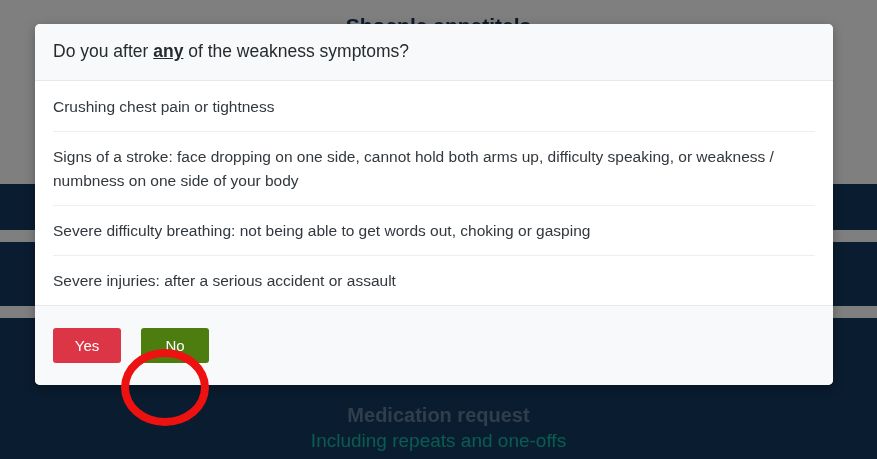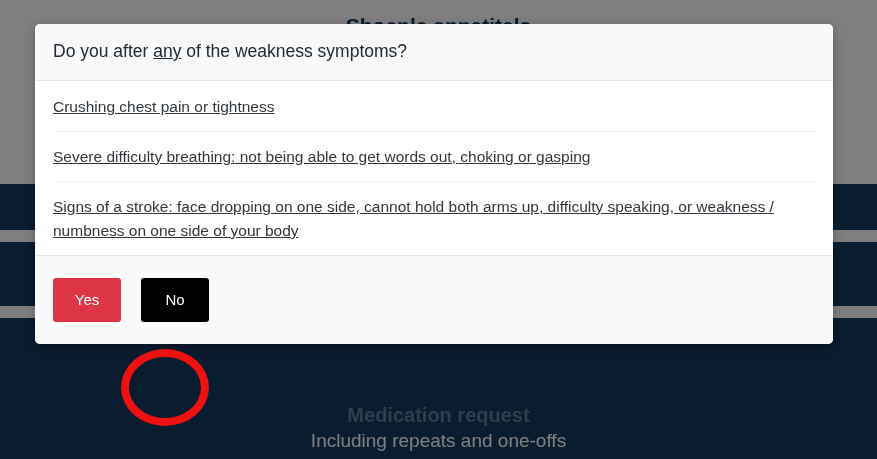--- a/index.html
+++ b/index.html
@@ -52,21 +52,21 @@
     font-weight: 700;
     color: #5d7d9b;
     white-space: nowrap;
   }
   #bg-card-sub {
     position: absolute;
     left: 0; right: 0;
     top: 430px;
     text-align: center;
     font-size: 19px;
-    color: #ffffff;
+    color: #14b8a6;
     white-space: nowrap;
   }
 
   
   #modal-overlay {
     position: absolute;
     inset: 0;
     background: rgba(0, 0, 0, 0.5);
   }
 
@@ -85,34 +85,33 @@
     background: #f8f9fa;
     padding: 16px 18px 17px 18px;
     border-bottom: 1px solid #e6e8ea;
   }
   #modal-title {
     font-size: 17.5px;
     color: #262b2f;
     line-height: 1.3;
   }
   #modal-title b {
-    font-weight: 400;
+    font-weight: 700;
     text-decoration: underline;
   }
   #symptom-list {
     background: #ffffff;
     padding: 0 18px;
   }
   .symptom-item {
     font-size: 15.5px;
     color: #32383d;
     line-height: 1.55;
     padding: 13px 0 12px 0;
     border-top: 1px solid #eceef0;
-    text-decoration: underline;
   }
   .symptom-item:first-child {
     border-top: none;
     padding-top: 14px;
   }
   #modal-footer {
     background: #f8f9fa;
     border-top: 1px solid #e6e8ea;
     padding: 22px 18px;
     display: flex;
@@ -120,27 +119,27 @@
     gap: 20px;
   }
   .modal-btn {
     border: none;
     border-radius: 3px;
     font-family: "Liberation Sans", sans-serif;
     font-size: 15px;
     color: #ffffff;
     padding: 0;
     width: 68px;
-    height: 44px;
+    height: 35px;
     cursor: pointer;
     line-height: 35px;
     text-align: center;
   }
   #yes-button { background: #dc3545; }
-  #no-button  { background: #000000; }
+  #no-button  { background: #4d7c0f; }
 
   
   #annotation-circle {
     position: absolute;
     left: 121px;
     top: 349px;
     width: 88px;
     height: 77px;
     border: 8px solid #ee1111;
     border-radius: 50%;
@@ -170,22 +169,23 @@
 <div id="symptom-modal">
 
   <div id="modal-header">
     <div id="modal-title">
       <span>Do you after </span><b>any</b><span> of the weakness symptoms?</span>
     </div>
   </div>
 
   <div id="symptom-list">
     <div class="symptom-item">Crushing chest pain or tightness</div>
+    <div class="symptom-item">Signs of a stroke: face dropping on one side, cannot hold both arms up, difficulty speaking, or weakness / numbness on one side of your body</div>
     <div class="symptom-item">Severe difficulty breathing: not being able to get words out, choking or gasping</div>
-    <div class="symptom-item">Signs of a stroke: face dropping on one side, cannot hold both arms up, difficulty speaking, or weakness / numbness on one side of your body</div>
+    <div class="symptom-item">Severe injuries: after a serious accident or assault</div>
   </div>
 
   <div id="modal-footer">
     <button class="modal-btn" id="yes-button">Yes</button>
     <button class="modal-btn" id="no-button">No</button>
   </div>
 
 </div>
 
 <div id="annotation-circle"></div>

